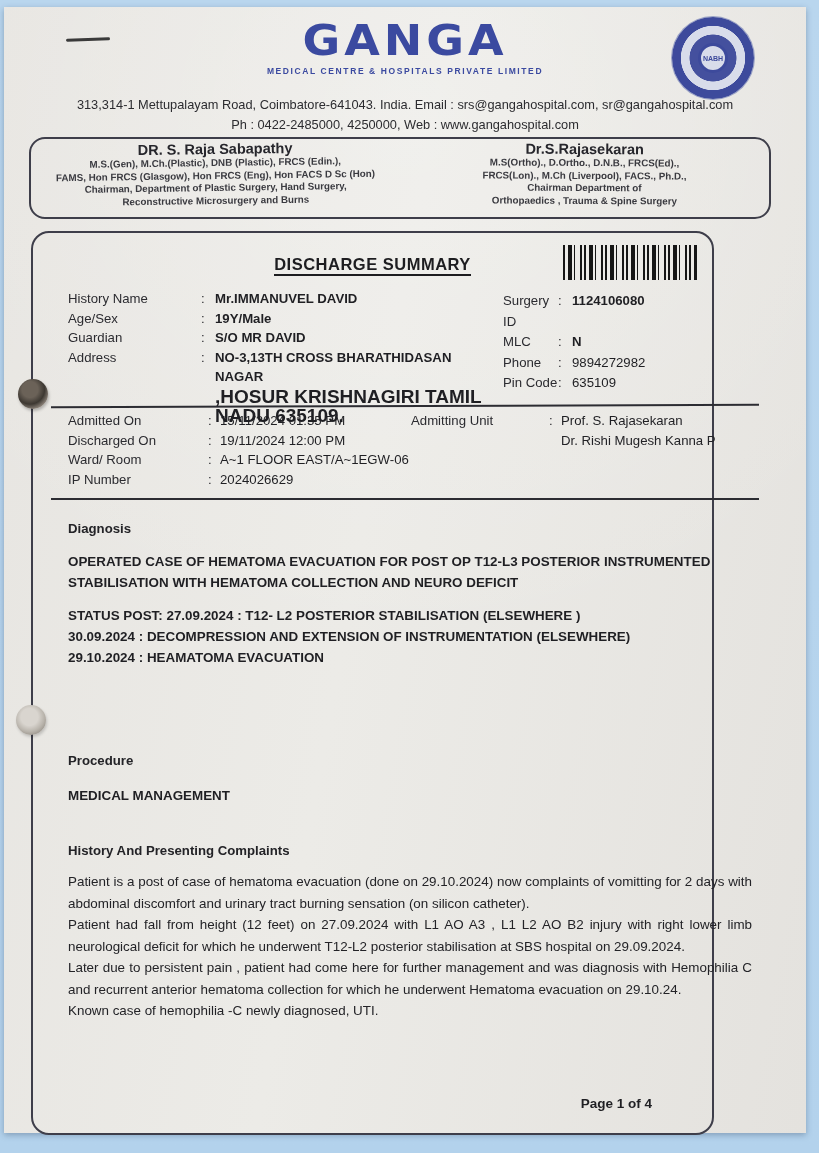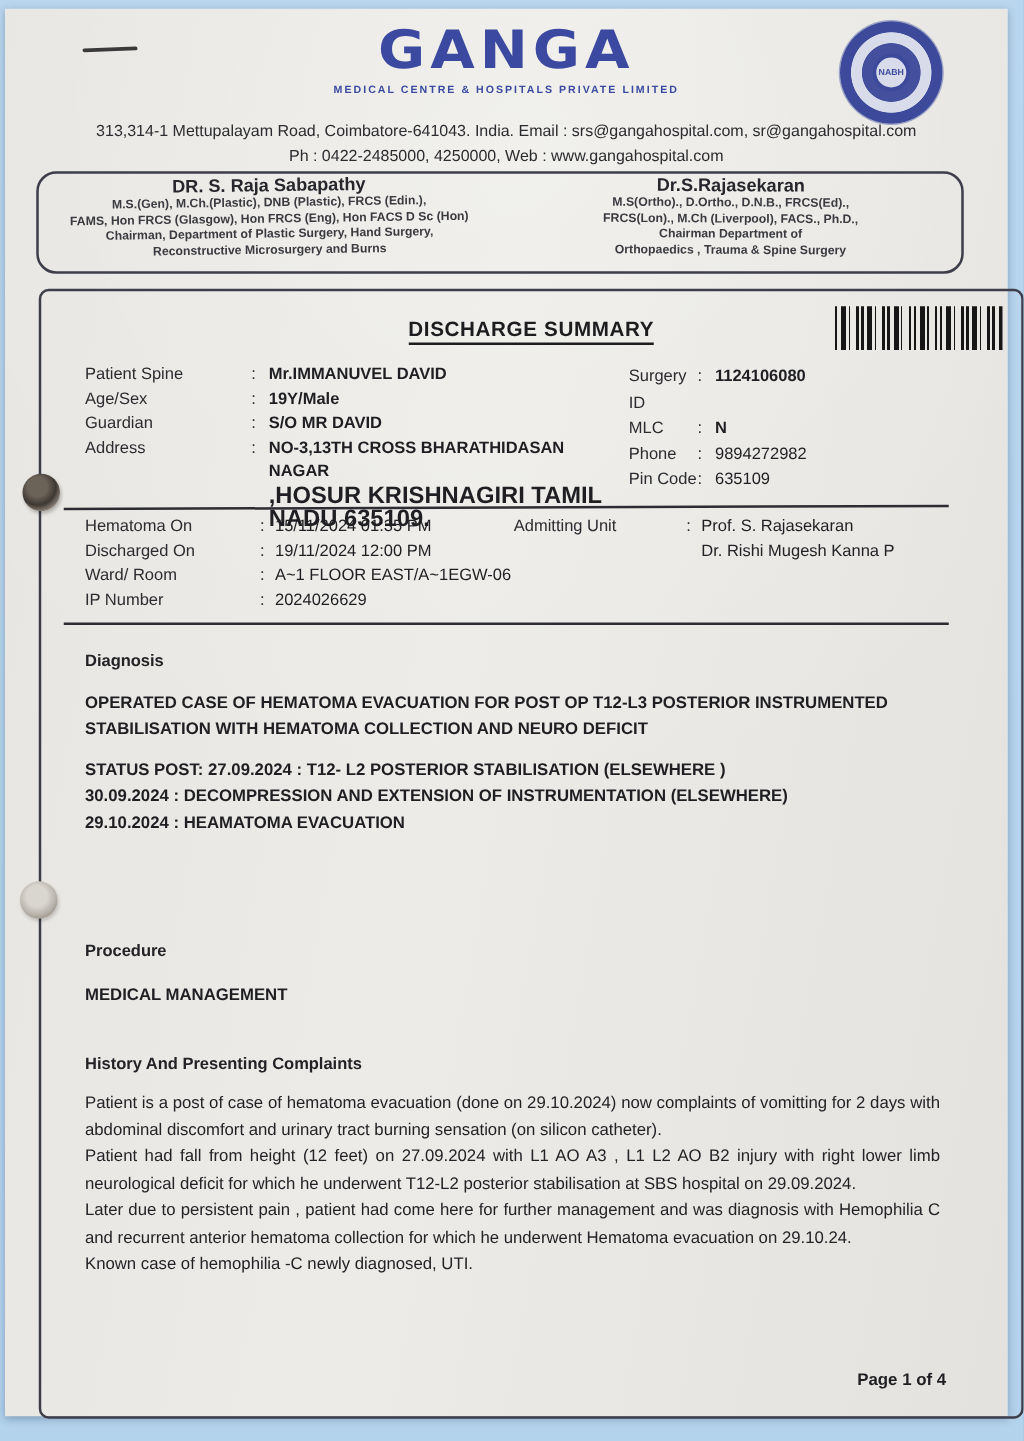--- a/index.html
+++ b/index.html
@@ -35,21 +35,21 @@
   
   .docs-box{position:absolute;left:25px;top:130px;width:742px;height:82px;border:2px solid #3e3e4a;border-radius:16px;
     display:flex;}
   .doc-col{flex:1;text-align:center;padding-top:2px;}
   .doc-name{font-size:14.5px;font-weight:700;color:#26262c;}
   .doc-line{font-size:9.8px;font-weight:600;color:#3a3a40;line-height:1.28;}
   .doc-left{transform:rotate(-0.8deg);}
   .doc-right{transform:rotate(0.3deg);}
 
   
-  .main-box{position:absolute;left:27px;top:224px;width:788px;height:904px;border:2px solid #3e3e4a;border-radius:8px;}
+  .main-box{position:absolute;left:27px;top:224px;width:683px;height:904px;border:2px solid #3e3e4a;border-radius:18px;}
   .title{position:absolute;left:0;top:22px;width:100%;text-align:center;}
   .title span{font-size:16.5px;font-weight:800;letter-spacing:.5px;color:#1d1d20;border-bottom:2px solid #1d1d20;padding-bottom:1px;}
   .barcode{position:absolute;right:15px;top:12px;width:134px;height:35px;
     background:repeating-linear-gradient(90deg,#161616 0 2px,transparent 2px 5px,#161616 5px 9px,transparent 9px 11px,#161616 11px 12px,transparent 12px 17px,#161616 17px 19px,transparent 19px 21px);}
 
   .fr{display:grid;grid-template-columns:133px 14px 1fr;line-height:19.5px;font-size:13.2px;}
   .fr .lab{color:#2b2b30;}
   .fr .val{font-weight:700;color:#1f1f23;}
   .patient-left{position:absolute;left:35px;top:56px;width:430px;}
   .addr-cont{margin-left:147px;font-weight:700;font-size:19px;line-height:19.5px;color:#1f1f23;}
@@ -126,21 +126,21 @@
     </div>
 
     <div class="main-box">
       <div class="title">
         <span>DISCHARGE SUMMARY</span>
       </div>
       <div class="barcode"></div>
 
       <div class="patient-left">
         <div class="fr">
-          <span class="lab">Patient Spine</span>
+          <span class="lab">History Name</span>
           <span class="lab">:</span>
           <span class="val">Mr.IMMANUVEL DAVID</span>
         </div>
         <div class="fr">
           <span class="lab">Age/Sex</span>
           <span class="lab">:</span>
           <span class="val">19Y/Male</span>
         </div>
         <div class="fr">
           <span class="lab">Guardian</span>
@@ -175,21 +175,21 @@
           <span class="lab">Pin Code</span>
           <span class="lab">:</span>
           <span class="val" style="font-weight:400">635109</span>
         </div>
       </div>
 
       <div class="hline hl1"></div>
 
       <div class="admit-left">
         <div class="fr">
-          <span class="lab">Hematoma On</span>
+          <span class="lab">Admitted On</span>
           <span class="lab">:</span>
           <span class="val">15/11/2024 01:35 PM</span>
         </div>
         <div class="fr">
           <span class="lab">Discharged On</span>
           <span class="lab">:</span>
           <span class="val">19/11/2024 12:00 PM</span>
         </div>
         <div class="fr">
           <span class="lab">Ward/ Room</span>

